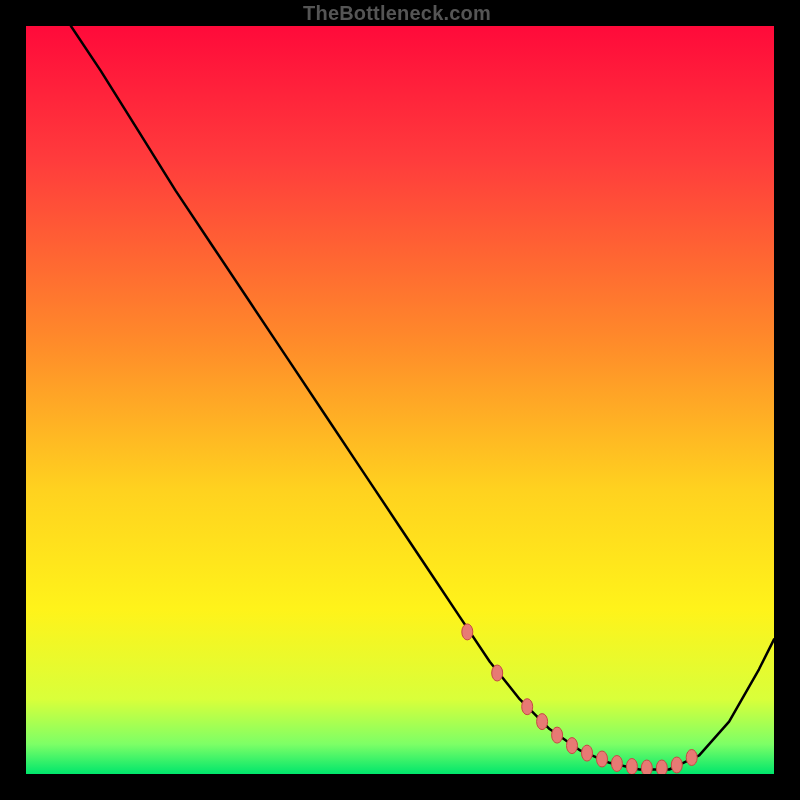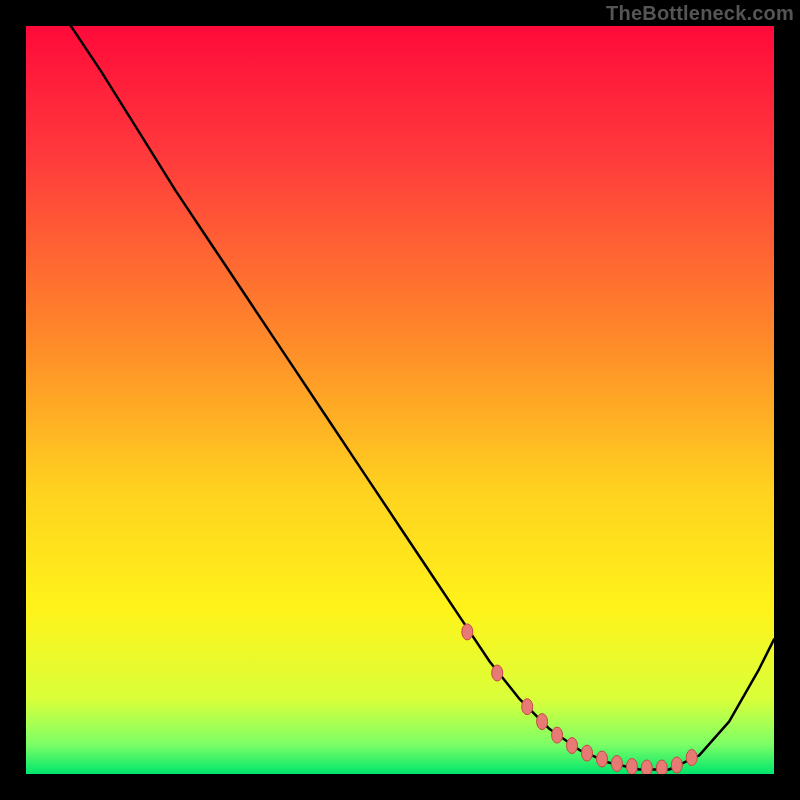--- a/index.html
+++ b/index.html
@@ -26,21 +26,21 @@
     overflow: hidden;
   }
   .water {
     position: absolute;
     left: 0;
     top: 0;
     right: 0;
     font-size: 20px;
     font-weight: 600;
     color: #555;
-    text-align: right;
+    text-align: center;
     padding: 2px 6px 0 0;
     letter-spacing: 0.2px;
   }
 </style>
 </head>
 <body>
 <div class="outer">
   <div class="water">TheBottleneck.com</div>
 
   <div class="plot">

